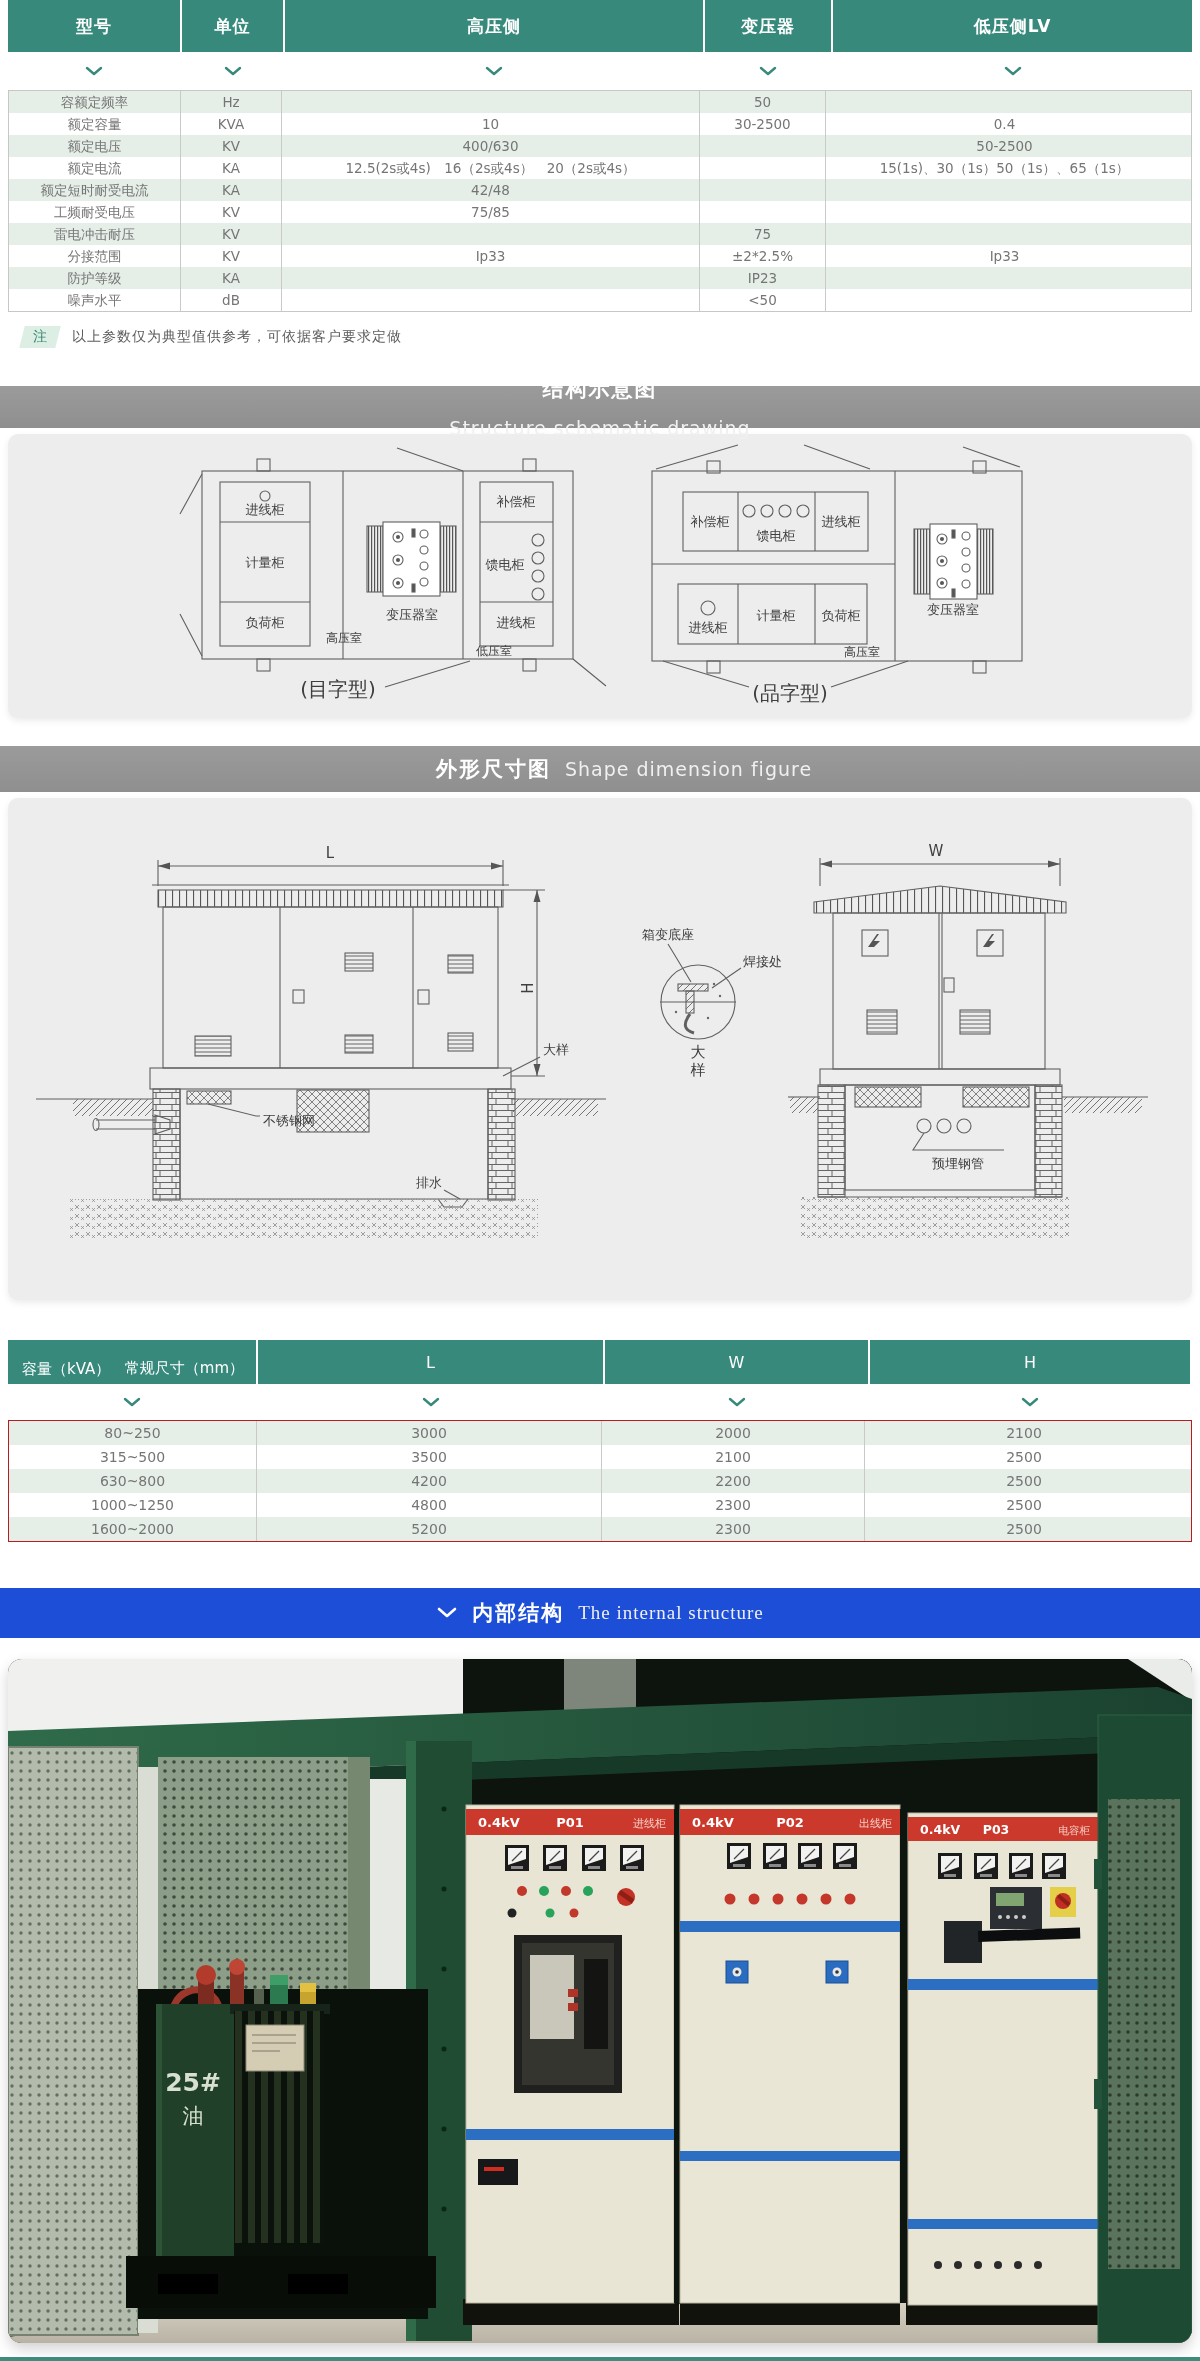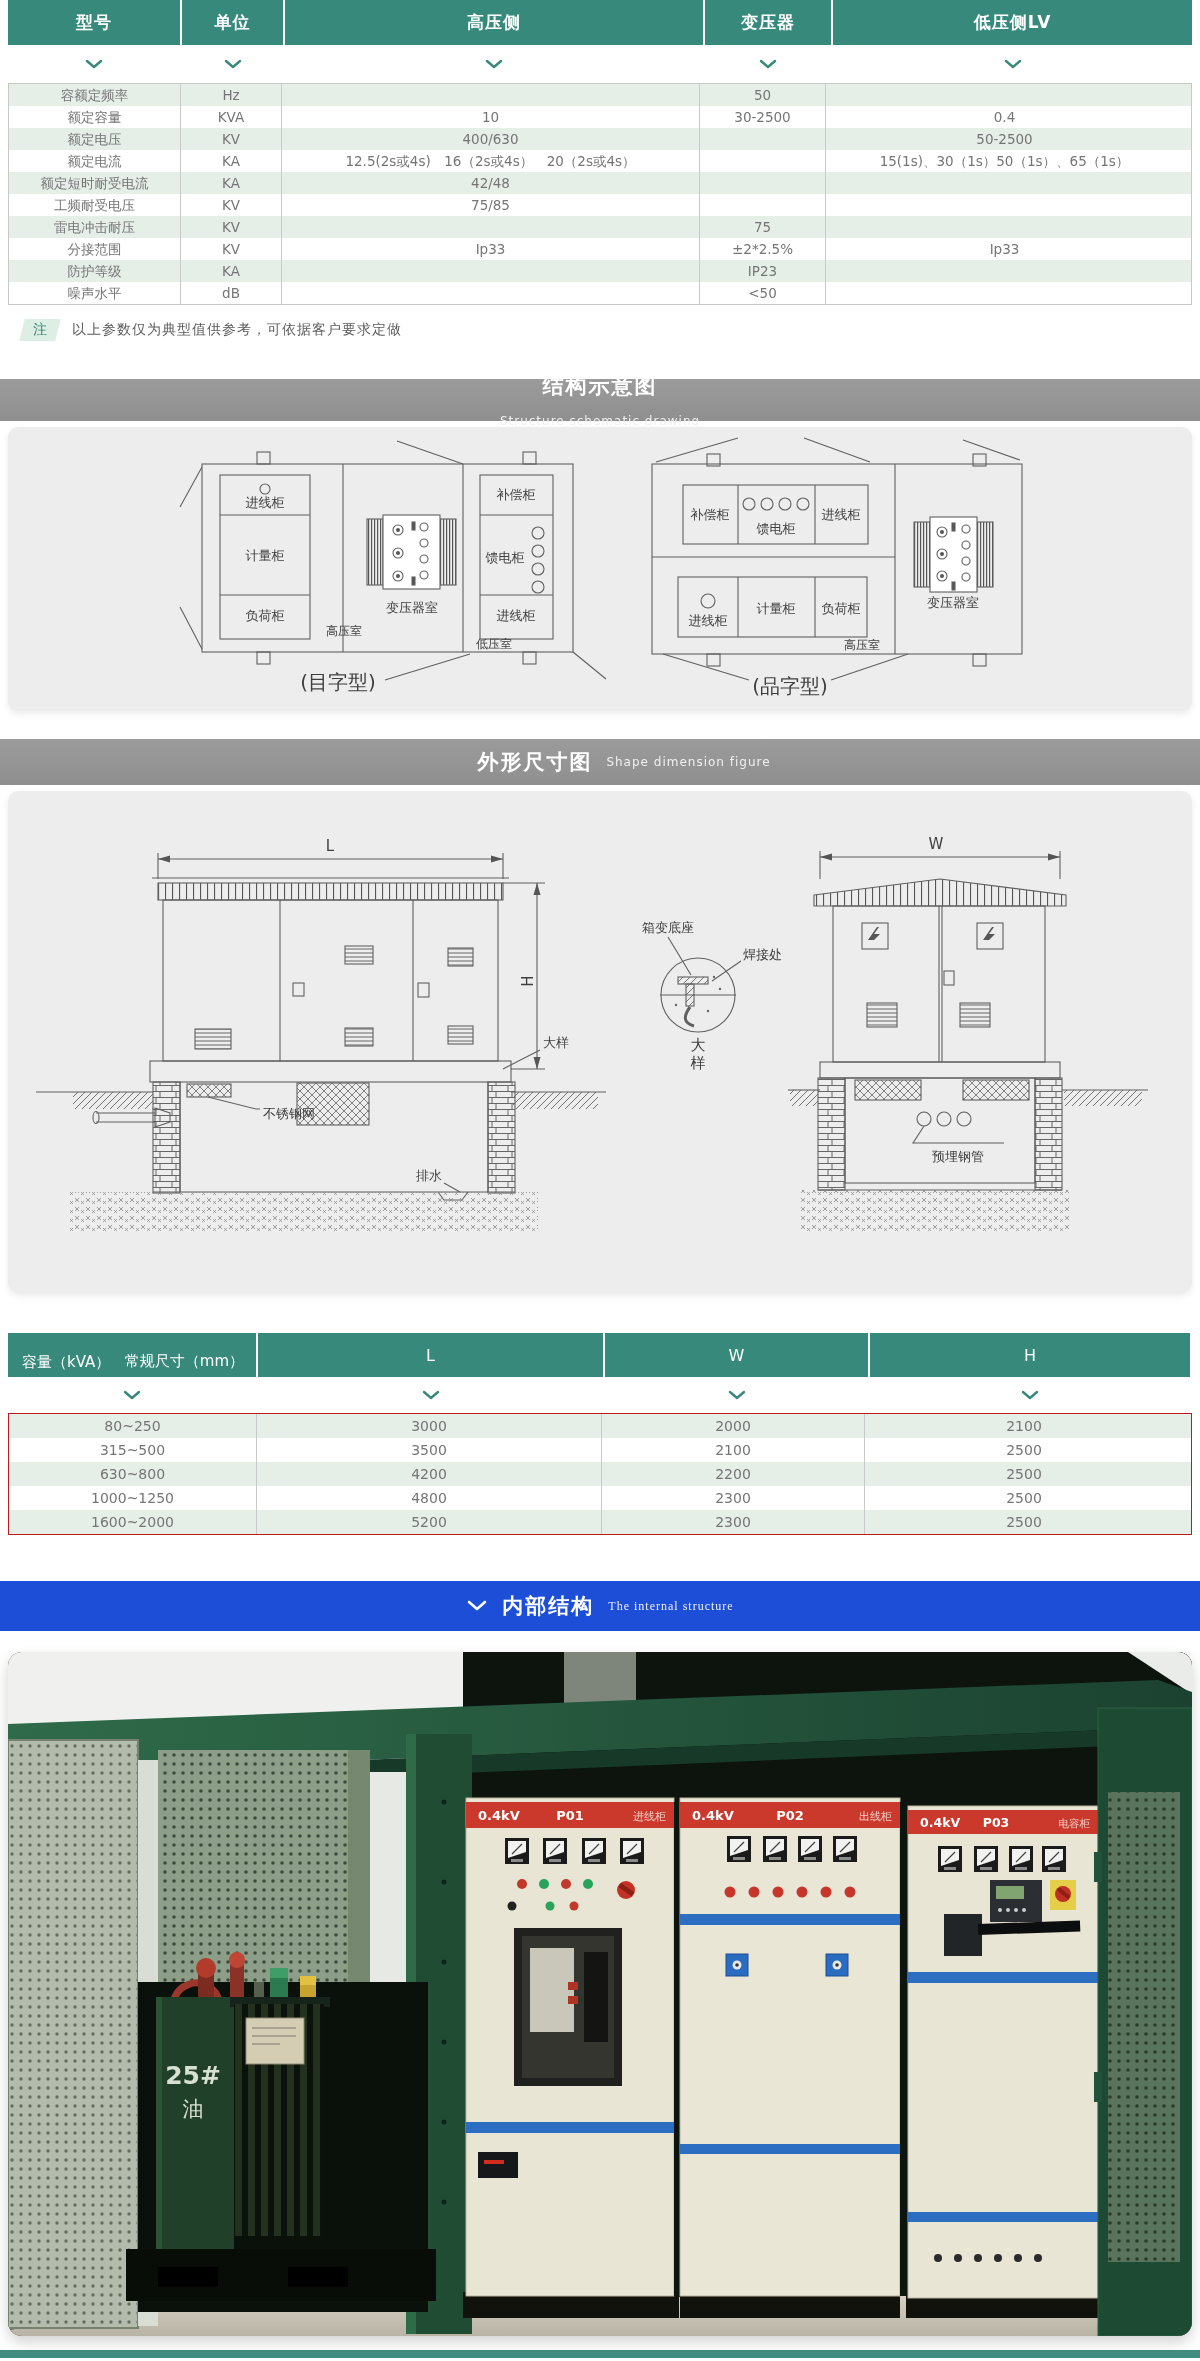--- a/index.html
+++ b/index.html
@@ -2,40 +2,40 @@
 <html><head>
 <meta charset="utf-8">
 <style>
   html,body{margin:0;padding:0;background:#fff;}
   body{font-family:"DejaVu Sans","Liberation Sans",sans-serif;width:1200px;color:#666;}
   .page{width:1200px;overflow:hidden;}
 
   
   .spec{margin:0 8px;}
   .srow{display:grid;grid-template-columns:172px 101px 418px 126px 359px;column-gap:2px;}
-  .spec-head .cell{background:#37897c;color:#fff;font-size:17px;font-weight:600;height:45px;
+  .spec-head .cell{background:#37897c;color:#fff;font-size:17px;font-weight:600;height:52px;
     display:flex;align-items:center;justify-content:center;letter-spacing:1px;}
   .chev-row{display:grid;grid-template-columns:172px 101px 418px 126px 359px;column-gap:2px;height:38px;}
   .chev-row .cc{display:flex;align-items:center;justify-content:center;}
   .spec-body{border:1px solid #c7c7c7;}
   .spec-body .brow{display:grid;grid-template-columns:172px 101px 418px 126px 357px;height:22px;line-height:22px;}
   .spec-body .brow:nth-child(odd){background:#e5efe8;}
   .spec-body .bc{font-size:13.5px;color:#757575;text-align:center;border-right:1px solid #c9c9c9;
     overflow:hidden;white-space:pre;}
   .spec-body .bc:last-child{border-right:none;}
 
   .note{margin:12px 0 0 14px;height:26px;display:flex;align-items:center;gap:14px;}
   .note-badge{background:#ddeee4;color:#35836f;font-size:14px;padding:2px 11px;transform:skewX(-14deg);}
   .note-badge i{display:inline-block;font-style:normal;transform:skewX(14deg);}
   .note-text{font-size:14px;color:#5c5c5c;letter-spacing:1px;}
 
   
   .band{width:100%;display:flex;align-items:center;justify-content:center;gap:14px;}
   .band .zh{color:#fff;font-size:21px;font-weight:700;letter-spacing:2px;}
-  .band .en{color:#f0f0f0;font-size:12px;letter-spacing:1px;}
+  .band .en{color:#f0f0f0;font-size:19px;letter-spacing:1px;}
   .band.gray1{height:42px;margin-top:36px;background:linear-gradient(180deg,#9b9b9b,#8f8f8f);flex-direction:column;}
   .band.gray2{height:46px;margin-top:28px;background:linear-gradient(180deg,#9b9b9b,#8f8f8f);padding-left:24px;}
   .band.teal{height:50px;margin-top:46px;background:#1d4ed8;font-family:Liberation Serif, serif;}
 
   
   .panel{margin:6px 8px 0;background:#ededed;border-radius:10px;box-shadow:0 3px 7px rgba(0,0,0,.08);}
   .panel svg{display:block;}
 
   
   .dims{margin:40px 8px 0;}

